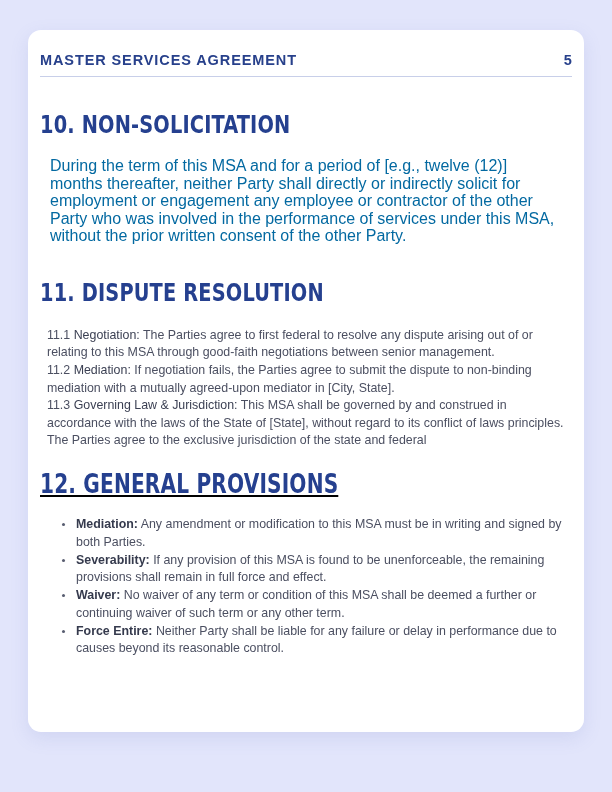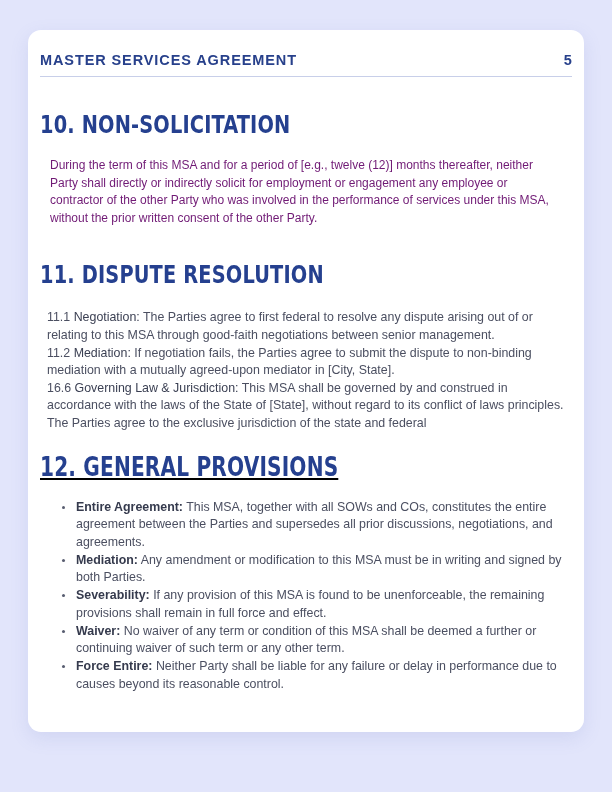--- a/index.html
+++ b/index.html
@@ -76,22 +76,22 @@
     font-size: 25px;
     margin: 33px 0 0 0;
   }
   .section-heading.size-b {
     font-size: 26px;
     margin: 0;
   }
 
   
   .body-para {
-    color: #701a75;
-    font-size: 12px;
+    color: #0369a1;
+    font-size: 16px;
     line-height: 17.5px;
     margin: 0;
   }
   .sec10-body {
     margin-top: 18px;
     margin-left: 10px;
     margin-right: 8px;
   }
 
   .clause-block {
@@ -161,33 +161,31 @@
 
     <div>
       <h2 class="section-heading size-a">11. DISPUTE RESOLUTION</h2>
       <div class="clause-block">
         <p class="clause"><span>11.1</span>
           <span class="clause-label">Negotiation:</span>
           <span>The Parties agree to first federal to resolve any dispute arising out of or relating to this MSA through good-faith negotiations between senior management.</span></p>
         <p class="clause"><span>11.2</span>
           <span class="clause-label">Mediation:</span>
           <span>If negotiation fails, the Parties agree to submit the dispute to non-binding mediation with a mutually agreed-upon mediator in [City, State].</span></p>
-        <p class="clause"><span>16.6</span>
+        <p class="clause"><span>11.3</span>
           <span class="clause-label">Governing Law &amp; Jurisdiction:</span>
           <span>This MSA shall be governed by and construed in accordance with the laws of the State of [State], without regard to its conflict of laws principles. The Parties agree to the exclusive jurisdiction of the state and federal</span></p>
       </div>
     </div>
 
     <div>
       <div class="sec12-heading-wrap">
         <h2 class="section-heading size-b">12. GENERAL PROVISIONS</h2>
       </div>
       <ul class="provisions">
-        <li><span class="item-label">Entire Agreement:</span>
-          <span>This MSA, together with all SOWs and COs, constitutes the entire agreement between the Parties and supersedes all prior discussions, negotiations, and agreements.</span></li>
         <li><span class="item-label">Mediation:</span>
           <span>Any amendment or modification to this MSA must be in writing and signed by both Parties.</span></li>
         <li><span class="item-label">Severability:</span>
           <span>If any provision of this MSA is found to be unenforceable, the remaining provisions shall remain in full force and effect.</span></li>
         <li><span class="item-label">Waiver:</span>
           <span>No waiver of any term or condition of this MSA shall be deemed a further or continuing waiver of such term or any other term.</span></li>
         <li><span class="item-label">Force Entire:</span>
           <span>Neither Party shall be liable for any failure or delay in performance due to causes beyond its reasonable control.</span></li>
       </ul>
     </div>

